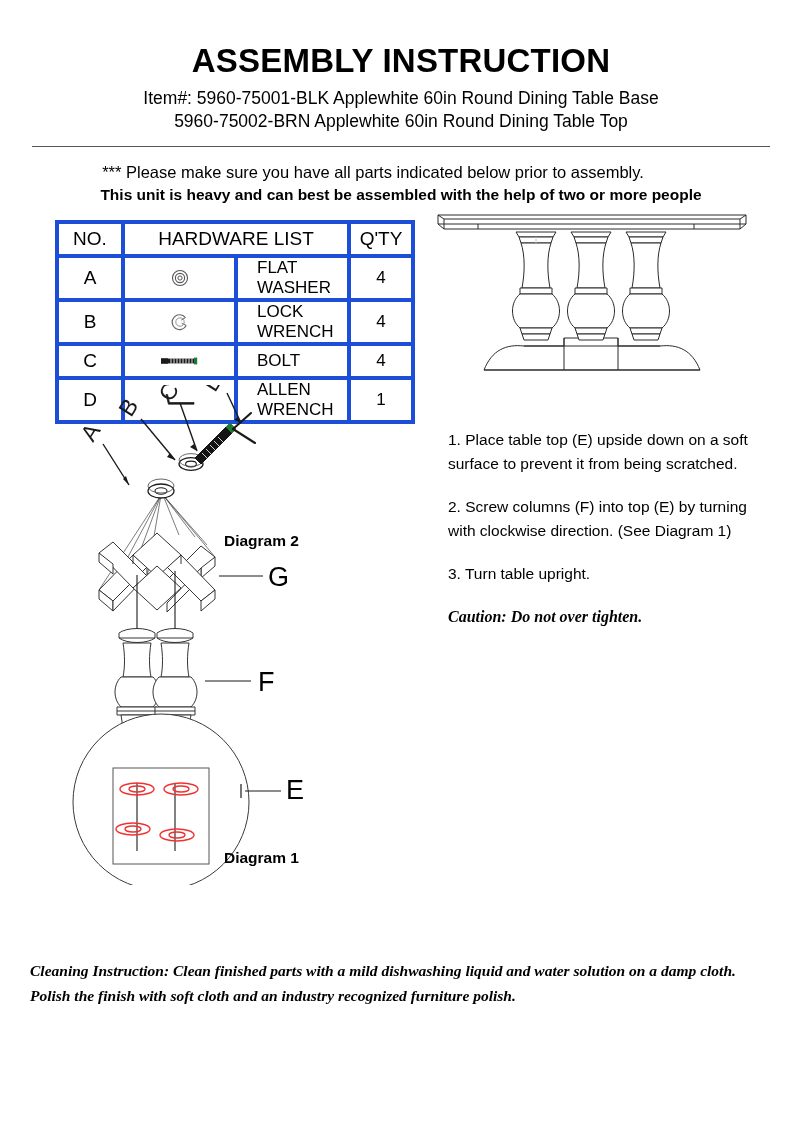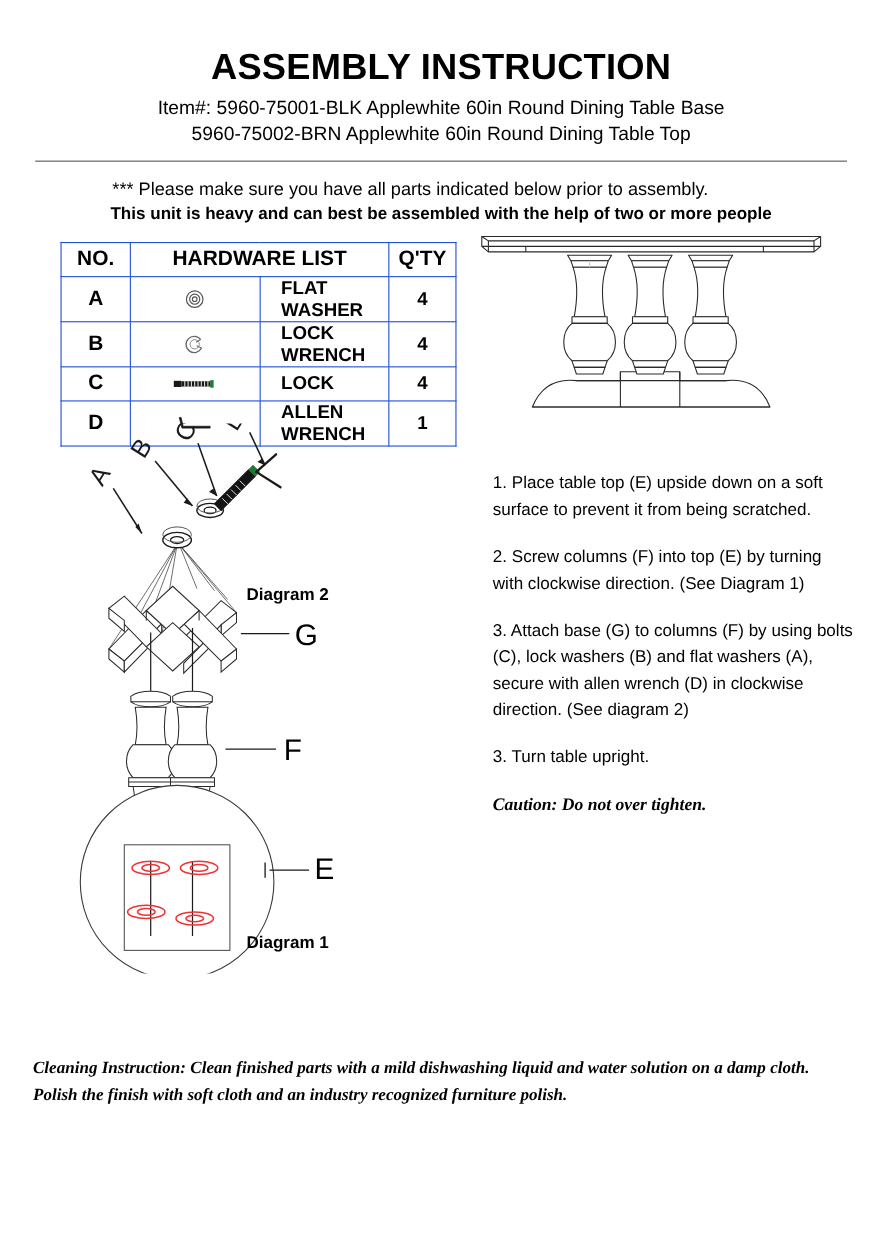--- a/index.html
+++ b/index.html
@@ -57,27 +57,27 @@
 
   
   #hardware-table {
     position: absolute;
     top: 220px; left: 55px;
     width: 360px;
     border-collapse: collapse;
     table-layout: fixed;
   }
   #hardware-table td, #hardware-table th {
-    border: 1px solid #1d4ed8;
+    border: 4px solid #1d4ed8;
     height: 30px;
     padding: 0;
     text-align: center;
     vertical-align: middle;
     font-size: 17px;
-    font-weight: bold;
+    font-weight: normal;
   }
   #hardware-table .col-no   { width: 62px; }
   #hardware-table .col-icon { width: 62px; }
   #hardware-table .col-name { width: 176px; text-align: left; padding-left: 19px; }
   #hardware-table .col-qty  { width: 60px; }
   #hardware-table thead td { font-size: 19px; }
   #hardware-table thead .hl-head { font-size: 19px; }
   #hardware-table tbody .cell-letter { font-size: 19px; }
 
   .icon-cell { line-height: 0; }
@@ -202,21 +202,21 @@
             <line x1="20" y1="8.6" x2="20" y2="13.4"></line>
             <line x1="23" y1="8.6" x2="23" y2="13.4"></line>
             <line x1="26" y1="8.6" x2="26" y2="13.4"></line>
             <line x1="29" y1="8.6" x2="29" y2="13.4"></line>
             <line x1="32" y1="8.6" x2="32" y2="13.4"></line>
             <line x1="35" y1="8.6" x2="35" y2="13.4"></line>
           </g>
           <rect x="37" y="7.6" width="3.2" height="6.8" fill="#1d7a33"></rect>
         </svg>
       </td>
-      <td class="col-name">LOCK</td>
+      <td class="col-name">BOLT</td>
       <td class="col-qty">4</td>
     </tr>
 
     <tr>
       <td class="col-no cell-letter">D</td>
       <td class="col-icon icon-cell">
         <svg width="44" height="22" viewBox="0 0 44 22">
           <path d="M8 5.5 L9.6 5.5 L11.5 13.5 L36 13.5 L36 15.2 L10.4 15.2 L8 5.8 Z" fill="#1a1a1a" stroke="#1a1a1a" stroke-width="0.7" stroke-linejoin="round"></path>
         </svg>
       </td>
@@ -407,21 +407,20 @@
 
 <div id="caption-diagram-2" class="diagram-caption">Diagram 2</div>
 <div id="caption-diagram-1" class="diagram-caption">Diagram 1</div>
 <div id="letter-g" class="part-letter">G</div>
 <div id="letter-f" class="part-letter">F</div>
 <div id="letter-e" class="part-letter">E</div>
 
 <div id="steps">
   <p>1. Place table top (E) upside down on a soft surface to prevent it from being scratched.</p>
   <p>2. Screw columns (F) into top (E) by turning with clockwise direction. (See Diagram 1)</p>
-  <p>3. Attach base (G) to columns (F) by using bolts (C), lock washers (B) and flat washers (A), secure with allen wrench (D) in clockwise direction. (See diagram 2)</p>
   <p>3. Turn table upright.</p>
   <p id="caution">Caution: Do not over tighten.</p>
 </div>
 
 <div id="cleaning">
   <div>Cleaning Instruction: Clean finished parts with a mild dishwashing liquid and water solution on a damp cloth.</div>
   <div>Polish the finish with soft cloth and an industry recognized furniture polish.</div>
 </div>
 
 </body></html>

